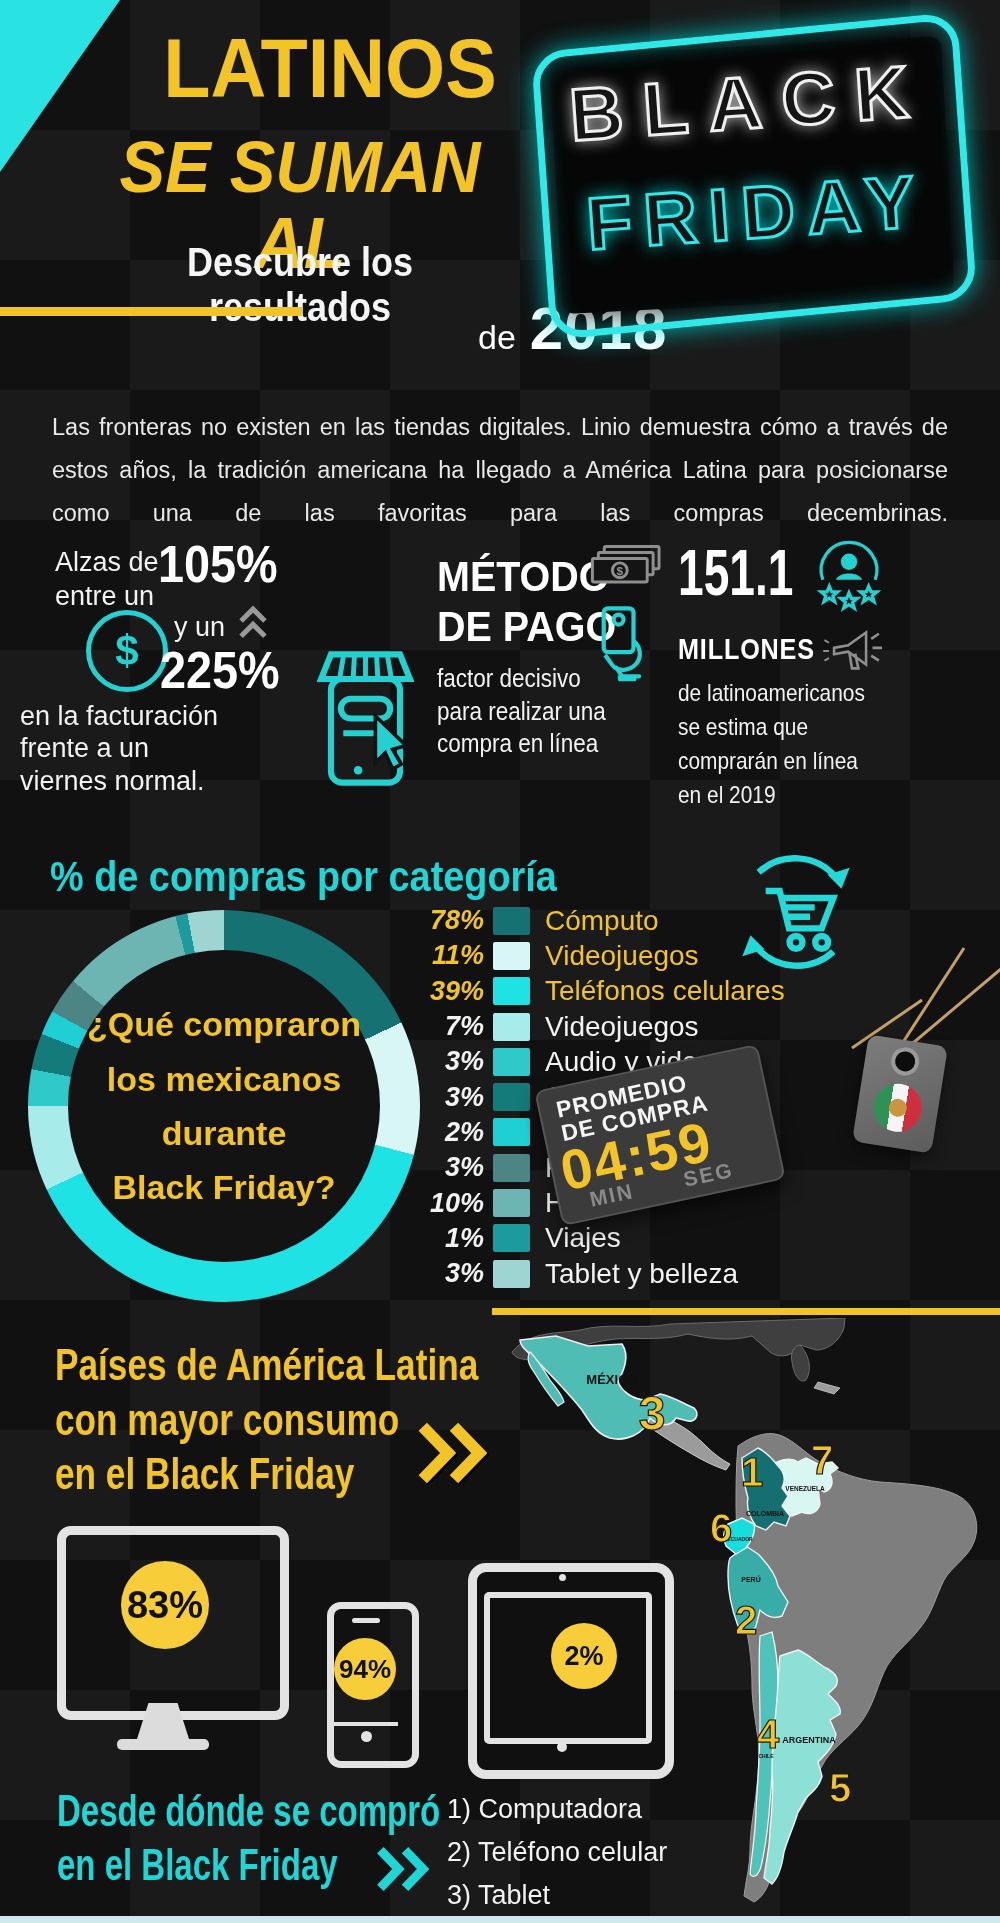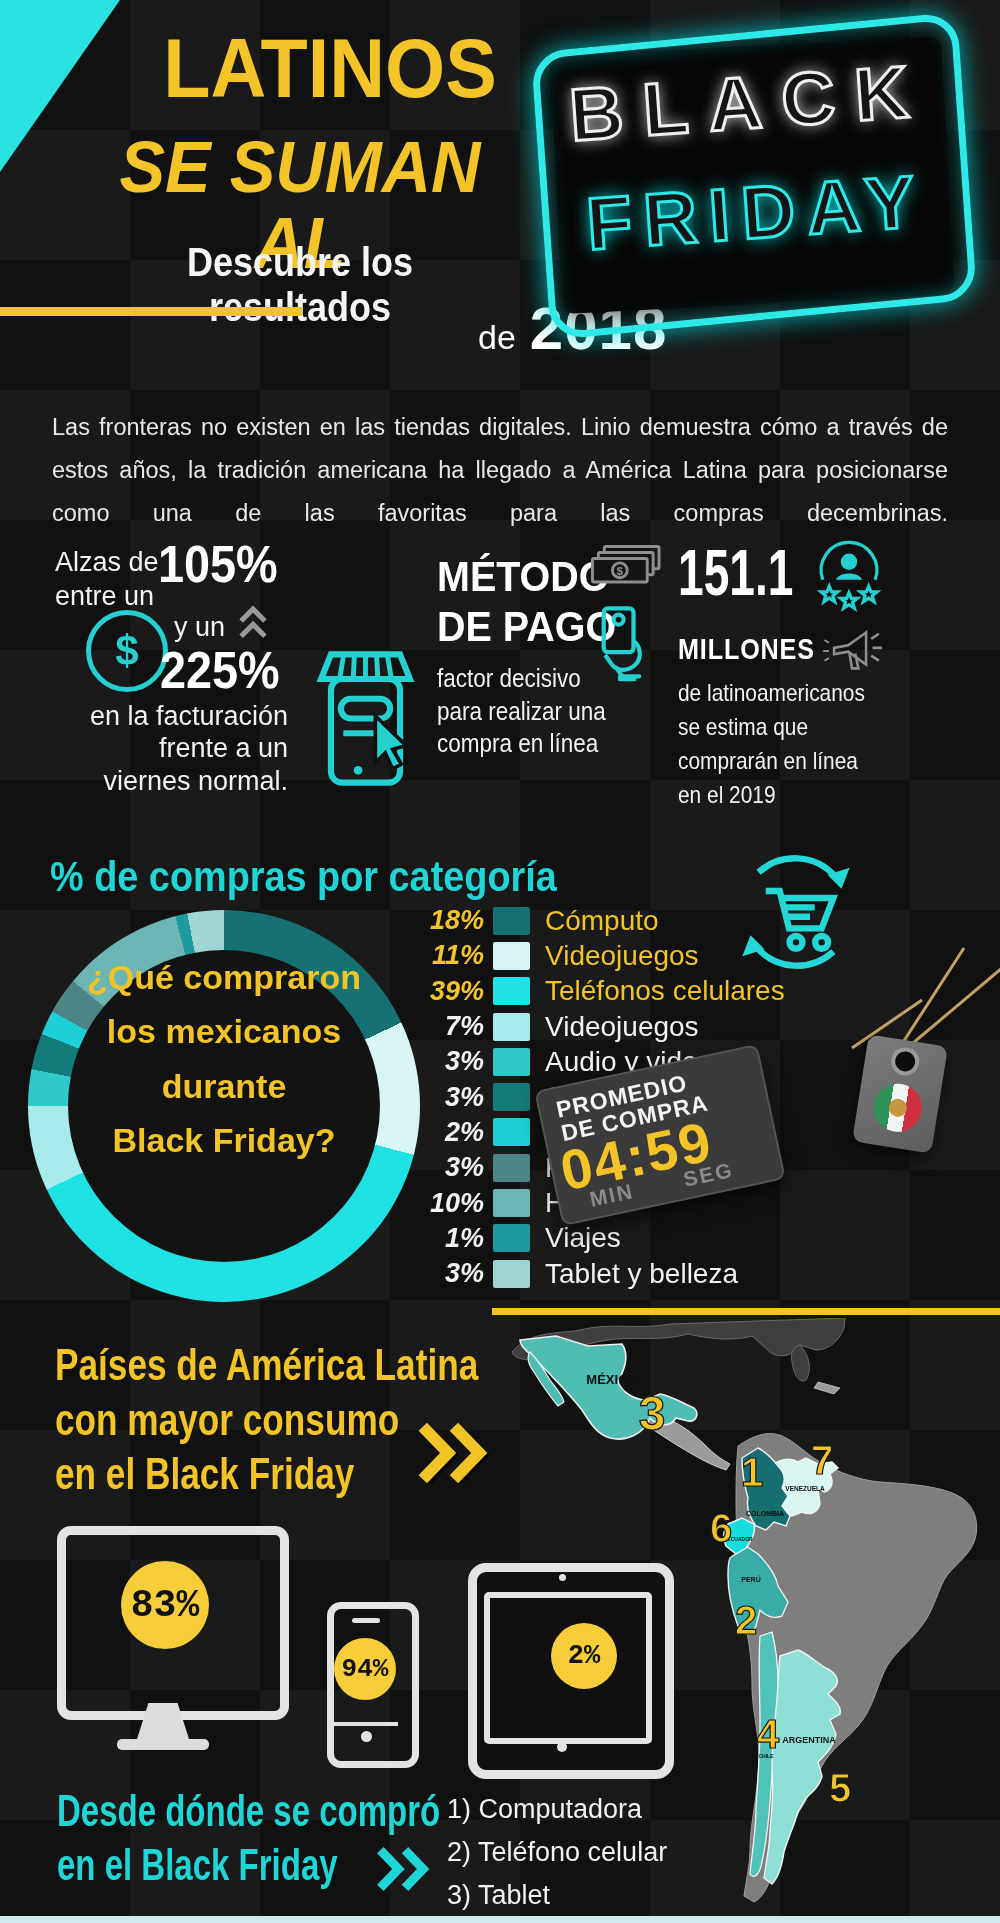--- a/index.html
+++ b/index.html
@@ -33,36 +33,36 @@
   
   .intro{left:52px;top:406px;width:896px;font-size:23.5px;line-height:1.82;color:#e8e8e8;text-align:justify;text-align-last:justify;}
   
   .stat-txt{color:#f2f2f2;}
   .alzas-prefix{left:55px;top:546px;font-size:27px;line-height:1.25;}
   .v105{left:158px;top:534px;font-size:52px;font-weight:bold;color:#fff;transform:scaleX(.9);transform-origin:left top;}
   .dollar-badge{left:86px;top:610px;width:72px;height:72px;border:5px solid #25d0d0;border-radius:50%;color:#25d0d0;font-size:42px;font-weight:bold;display:flex;align-items:center;justify-content:center;}
   .yun{left:174px;top:612px;font-size:27px;}
   .chevup{left:236px;top:600px;}
   .v225{left:160px;top:640px;font-size:52px;font-weight:bold;color:#fff;transform:scaleX(.9);transform-origin:left top;}
-  .alzas-suffix{left:20px;top:700px;width:268px;text-align:right;font-size:27px;line-height:1.2;}
+  .alzas-suffix{left:20px;top:700px;width:268px;text-align:left;font-size:27px;line-height:1.2;}
   .clock-icon{left:300px;top:538px;}
   .store-icon{left:303px;top:642px;}
   .metodo{left:437px;top:552px;font-size:42px;font-weight:bold;color:#fff;line-height:1.2;transform:scaleX(.94);transform-origin:left top;}
   .money-icon{left:588px;top:543px;}
   .card-icon{left:596px;top:604px;}
   .metodo-desc{left:437px;top:662px;font-size:25px;line-height:1.3;transform:scaleX(.9);transform-origin:left top;}
   .v151{left:678px;top:536px;font-size:64px;font-weight:bold;color:#fff;transform:scaleX(.72);transform-origin:left top;}
   .person-icon{left:808px;top:538px;}
   .millones{left:678px;top:632px;font-size:30px;font-weight:bold;color:#fff;letter-spacing:1px;transform:scaleX(.84);transform-origin:left top;}
   .mega-icon{left:820px;top:622px;}
   .mill-desc{left:678px;top:676px;font-size:24px;line-height:1.42;transform:scaleX(.87);transform-origin:left top;}
   
   .cat-title{left:50px;top:852px;font-size:43px;font-weight:bold;color:#1fd6d6;transform:scaleX(.88);transform-origin:left top;}
   .donut{left:28px;top:910px;width:392px;height:392px;border-radius:50%;}
-  .donut-hole{position:absolute;left:40px;top:40px;right:40px;bottom:40px;border-radius:50%;background:#131313;display:flex;justify-content:center;text-align:center;}
+  .donut-hole{position:absolute;left:40px;top:40px;right:40px;bottom:40px;border-radius:50%;background:#131313;display:flex;align-items:center;justify-content:center;text-align:center;}
   .donut-center{font-size:34px;font-weight:bold;color:#f2c428;line-height:1.6;}
   .legend{left:418px;top:903px;}
   .lrow{display:flex;align-items:center;height:35.3px;}
   .lrow .pct{width:66px;text-align:right;font-size:27px;font-weight:bold;font-style:italic;color:#f2f2f2;padding-right:9px;}
   .lrow .swatch{width:37px;height:28px;border-radius:2px;margin-right:15px;flex:none;}
   .lrow .lbl{font-size:28px;color:#f2f2f2;}
   .lrow.hl .pct,.lrow.hl .lbl{color:#f2c428;}
   .cart-icon{left:726px;top:842px;}
   
   .bigtag{left:546px;top:1066px;width:224px;height:134px;background:#3b3b3b;border:2px solid #545454;border-radius:10px;transform:rotate(-12deg);box-shadow:0 8px 18px rgba(0,0,0,.55);}
@@ -81,21 +81,21 @@
   .map{left:500px;top:1318px;}
   .map text{font-family:"Liberation Sans",sans-serif;}
   .map .rank{fill:#f2c428;font-weight:bold;stroke:#161616;stroke-width:1.2px;}
   .map .clabel{fill:#101010;font-weight:bold;}
   .paises-title{left:55px;top:1338px;font-size:44px;font-weight:bold;color:#f2c428;line-height:1.24;transform:scaleX(.8);transform-origin:left top;}
   .ychev{left:415px;top:1420px;filter:drop-shadow(2px 2px 0 #000);}
   
   .monitor{left:57px;top:1526px;width:214px;height:176px;border:9px solid #e3e3e3;border-radius:14px;}
   .monitor-stand{left:137px;top:1703px;width:52px;height:36px;background:#dcdcdc;clip-path:polygon(22% 0,78% 0,100% 100%,0 100%);}
   .monitor-base{left:117px;top:1739px;width:92px;height:11px;background:#dcdcdc;border-radius:5px;}
-  .pct-circle{border-radius:50%;background:#f7cd3a;color:#111;font-weight:bold;display:flex;align-items:center;justify-content:center;font-family:Liberation Mono, monospace;}
+  .pct-circle{border-radius:50%;background:#f7cd3a;color:#111;font-weight:bold;display:flex;align-items:center;justify-content:center;}
   .c83{left:121px;top:1561px;width:88px;height:88px;font-size:38px;}
   .phone{left:327px;top:1602px;width:78px;height:152px;border:7px solid #e3e3e3;border-radius:14px;}
   .phone-speaker{left:352px;top:1618px;width:28px;height:5px;background:#e3e3e3;border-radius:3px;}
   .phone-line{left:334px;top:1722px;width:64px;height:4px;background:#e3e3e3;}
   .phone-dot{left:361px;top:1731px;width:11px;height:11px;background:#e3e3e3;border-radius:50%;}
   .c15{left:334px;top:1638px;width:62px;height:62px;font-size:26px;}
   .tablet{left:468px;top:1563px;width:188px;height:198px;border:9px solid #e3e3e3;border-radius:18px;background:#101010;}
   .tablet-inner{left:484px;top:1592px;width:156px;height:140px;border:6px solid #e3e3e3;border-radius:5px;}
   .tablet-dot-top{left:559px;top:1574px;width:7px;height:7px;background:#e3e3e3;border-radius:50%;}
   .tablet-dot-bot{left:557px;top:1742px;width:10px;height:10px;background:#e3e3e3;border-radius:50%;}
@@ -213,21 +213,21 @@
     <div class="donut-hole">
       <div class="donut-center pre">¿Qué compraron
 los mexicanos
 durante
 Black Friday?</div>
     </div>
   </div>
 
   <div class="abs legend">
     <div class="lrow hl">
-        <span class="pct">18%</span>
+        <span class="pct">78%</span>
         <span class="swatch" style="background-color: rgb(21, 113, 114);"></span>
         <span class="lbl">Cómputo</span>
       </div>
     <div class="lrow hl">
         <span class="pct">11%</span>
         <span class="swatch" style="background-color: rgb(217, 246, 246);"></span>
         <span class="lbl">Videojuegos</span>
       </div>
     <div class="lrow hl">
         <span class="pct">39%</span>

